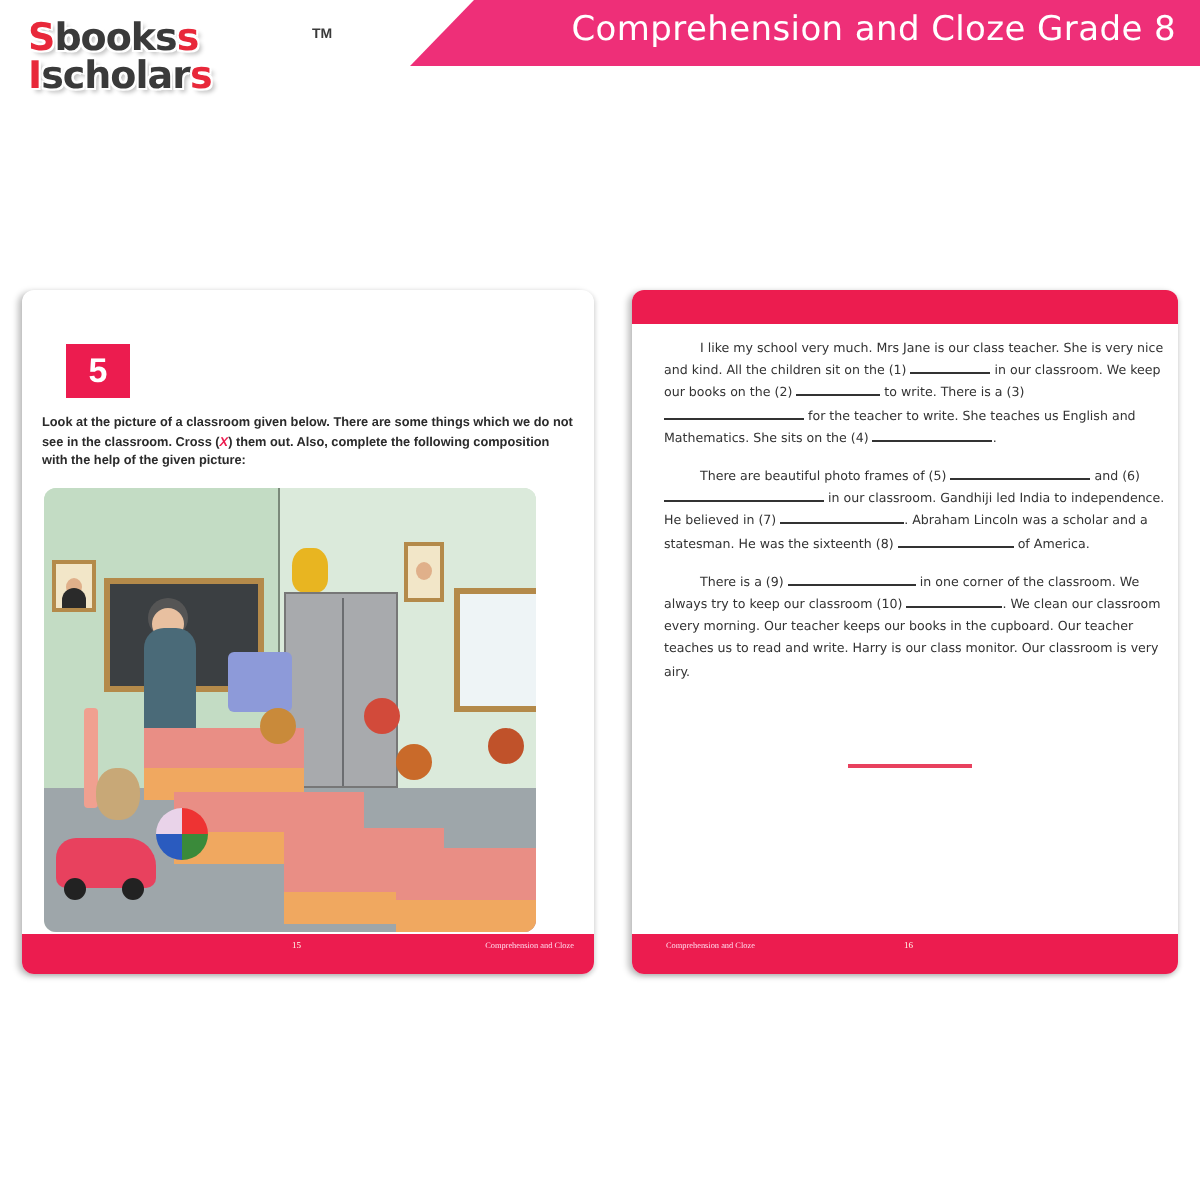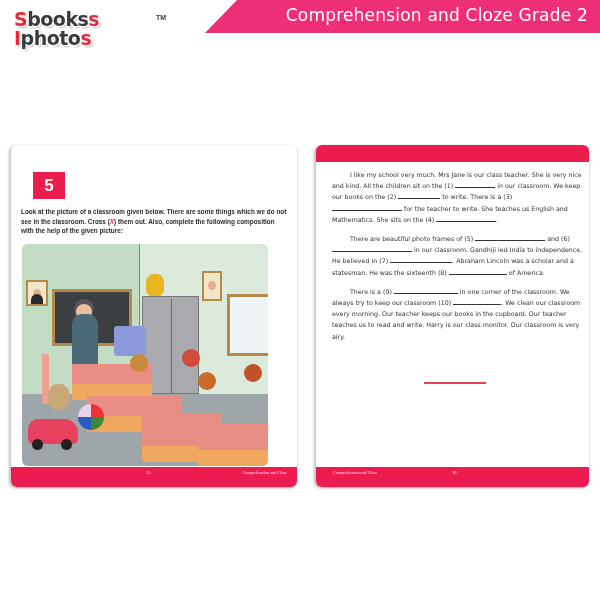--- a/index.html
+++ b/index.html
@@ -81,26 +81,26 @@
     .passage p { margin-bottom: 8px; }
     .passage p .indent { display: inline-block; width: 18px; }
     .blank { display: inline-block; border-bottom: 0.7px solid #333; height: 6px; vertical-align: baseline; }
     .divider { position: absolute; left: 108px; top: 237px; width: 62px; height: 2px; background: #e8415e; }
   </style>
 </head>
 <body>
 
 <div class="logo">
   <span class="logo-line"><span class="accent">S</span><span>books</span><span class="accent">s</span></span>
-  <span class="logo-line"><span class="accent">I</span><span>photo</span><span class="accent">s</span></span>
+  <span class="logo-line"><span class="accent">I</span><span>scholar</span><span class="accent">s</span></span>
   <span class="logo-tm">TM</span>
 </div>
 
 <div class="banner">
-  <span class="banner-title">Comprehension and Cloze Grade 2</span>
+  <span class="banner-title">Comprehension and Cloze Grade 8</span>
 </div>
 
 <div class="page page-left">
   <div class="lesson-num">5</div>
   <div class="instructions">
     <span>Look at the picture of a classroom given below. There are some things which we do not see in the classroom. Cross (</span><span class="cross">X</span><span>) them out. Also, complete the following composition with the help of the given picture:</span>
   </div>
 
   <div class="illustration">
     <div class="wall-left"></div>

